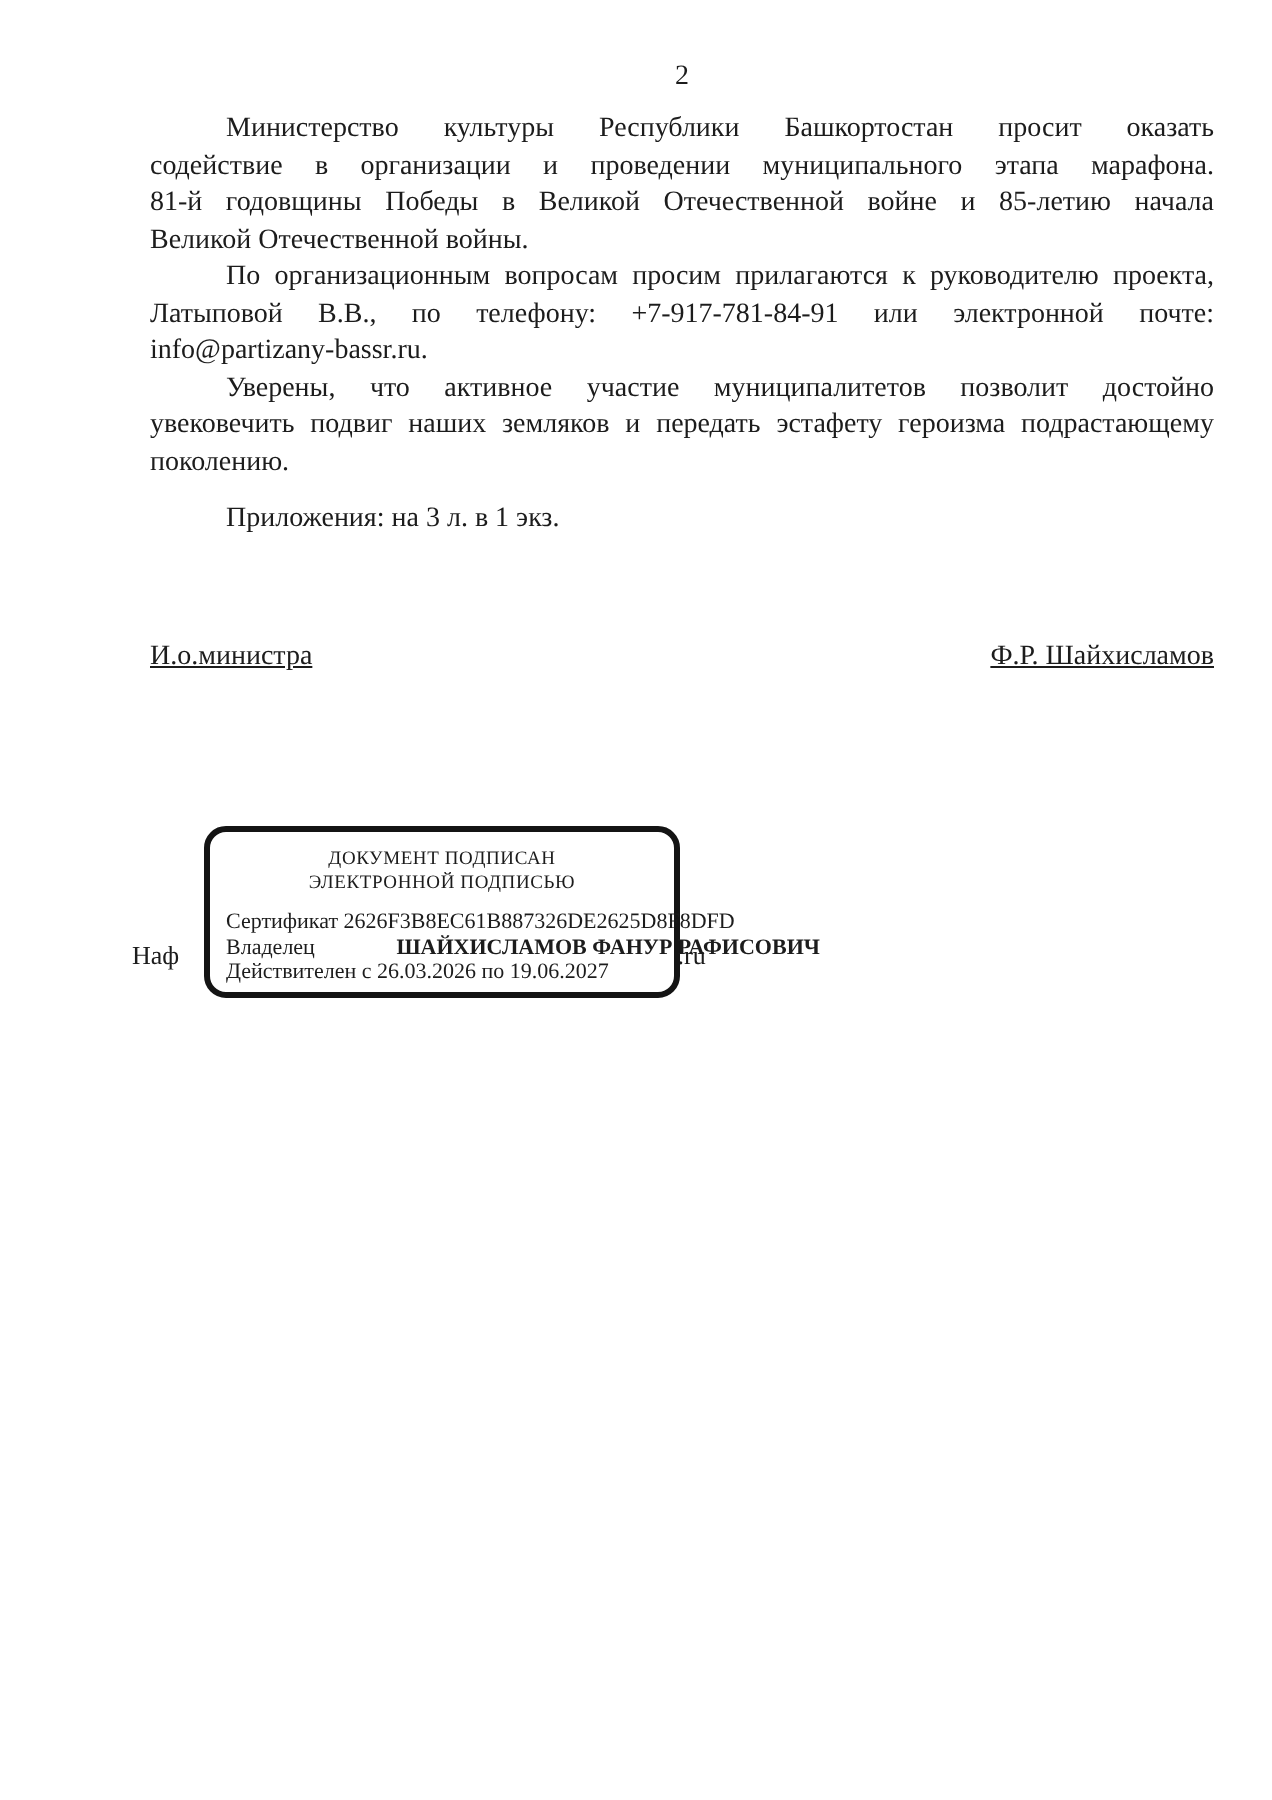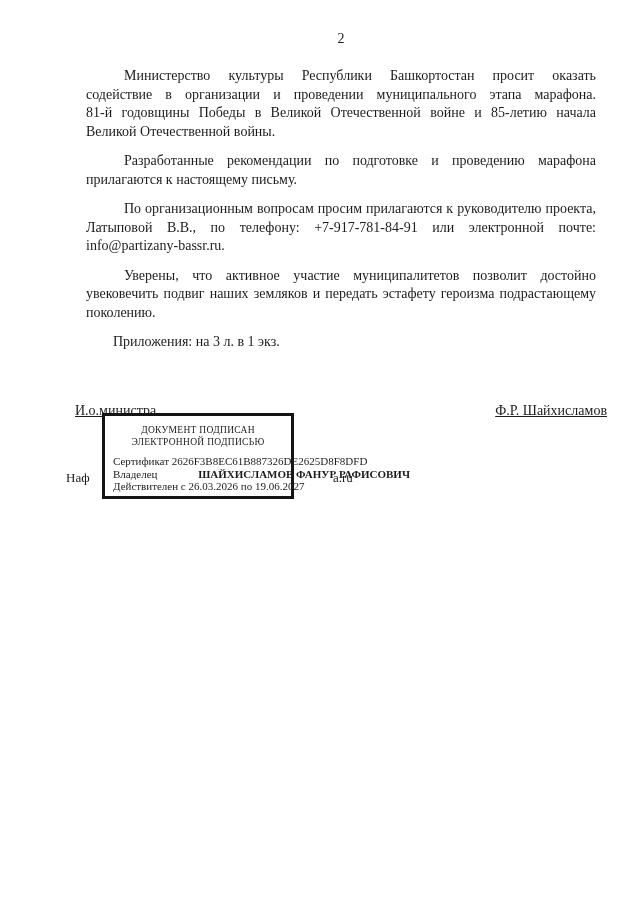--- a/index.html
+++ b/index.html
@@ -18,42 +18,42 @@
     left: 75px; top: 31px; width: 532px;
     text-align: center;
     font-size: 14px;
   }
   .content {
     position: absolute;
     left: 75px; top: 56px; width: 532px;
     font-size: 14px;
     line-height: 18.5px;
   }
-  .para { margin: 11px; }
+  .para { margin: 0; }
   .ln { display: block; }
   .jl { text-align: justify; text-align-last: justify; }
   .ll { text-align: left; text-align-last: left; }
   .first { text-indent: 38px; }
   .attachments {
     margin-top: 10px;
     text-indent: 38px;
   }
   .sig-row {
     margin-top: 50px;
     display: flex;
     justify-content: space-between;
     text-decoration: underline;
   }
   .stamp {
     position: absolute;
     left: 102px; top: 413px;
-    width: 192px; height: 86px;
+    width: 238px; height: 86px;
     box-sizing: border-box;
     border: 3px solid #141414;
-    border-radius: 0;
+    border-radius: 11px;
     background: #ffffff;
     z-index: 2;
     padding: 8px 8px 0 8px;
   }
   .stamp-title {
     text-align: center;
     font-size: 9.5px;
     line-height: 12px;
     letter-spacing: 0.3px;
   }
@@ -82,24 +82,20 @@
 
   <div class="content">
 
     <p class="para">
       <span class="ln jl first">Министерство культуры Республики Башкортостан просит оказать</span>
       <span class="ln jl">содействие в организации и проведении муниципального этапа марафона.</span>
       <span class="ln jl">81-й годовщины Победы в Великой Отечественной войне и 85-летию начала</span>
       <span class="ln ll">Великой Отечественной войны.</span>
     </p>
 
-    <p class="para">
-      <span class="ln jl first">Разработанные рекомендации по подготовке и проведению марафона</span>
-      <span class="ln ll">прилагаются к настоящему письму.</span>
-    </p>
 
     <p class="para">
       <span class="ln jl first">По организационным вопросам просим прилагаются к руководителю проекта,</span>
       <span class="ln jl">Латыповой В.В., по телефону: +7-917-781-84-91 или электронной почте:</span>
       <span class="ln ll">info@partizany-bassr.ru.</span>
     </p>
 
     <p class="para">
       <span class="ln jl first">Уверены, что активное участие муниципалитетов позволит достойно</span>
       <span class="ln jl">увековечить подвиг наших земляков и передать эстафету героизма подрастающему</span>

